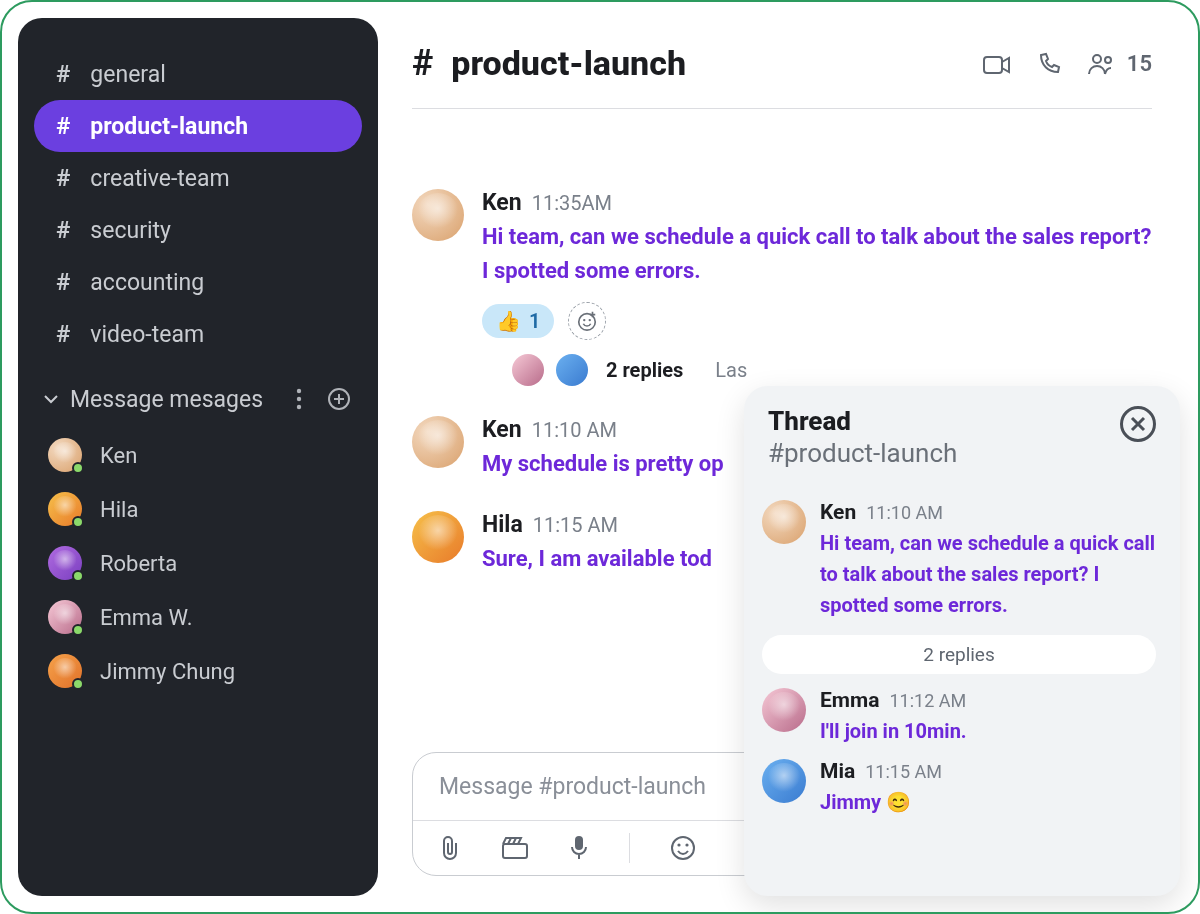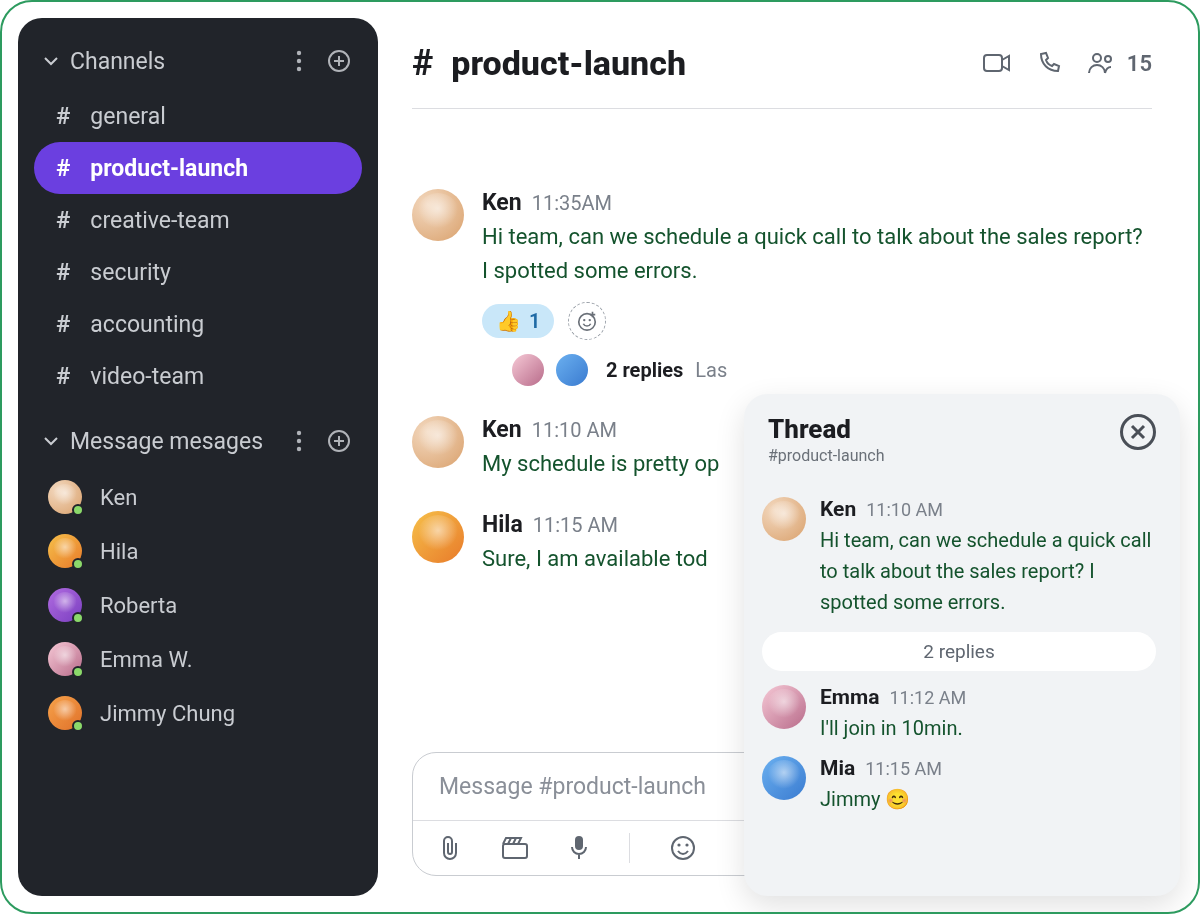--- a/index.html
+++ b/index.html
@@ -108,36 +108,36 @@
   }
   .channel-header {
     display: flex;
     align-items: center;
     gap: 18px;
     padding-bottom: 24px;
     border-bottom: 1px solid #dcdde1;
   }
   .channel-header .big-hash { font-size: 36px; font-weight: 700; color: #1c1d21; }
   .channel-header .title { font-size: 34px; font-weight: 800; color: #1c1d21; flex: 1; }
-  .header-actions { display: flex; align-items: center; gap: 26px; color: #5f6670; }
+  .header-actions { display: flex; align-items: flex-end; gap: 26px; color: #5f6670; }
   .header-actions .count { font-size: 22px; font-weight: 600; margin-left: -16px; }
   .icon-btn { cursor: pointer; display: flex; align-items: center; }
 
   .messages { flex: 1; padding-top: 80px; overflow: hidden; }
   .msg {
     display: flex;
     gap: 18px;
     margin-bottom: 30px;
   }
   .msg .avatar { width: 52px; height: 52px; }
   .msg-body { flex: 1; min-width: 0; }
   .msg-head { display: flex; align-items: baseline; gap: 10px; margin-bottom: 4px; }
   .msg-head .name { font-size: 23px; font-weight: 700; color: #1c1d21; }
   .msg-head .time { font-size: 20px; color: #7a808a; }
-  .msg-text { font-size: 22px; color: #14532d; line-height: 1.55; }
+  .msg-text { font-size: 22px; color: #6d28d9; line-height: 1.55; font-weight: bold; }
   .reactions { display: flex; align-items: center; gap: 14px; margin-top: 14px; }
   .reaction-pill {
     background: #c9e7f9;
     border-radius: 20px;
     padding: 5px 14px;
     display: flex; align-items: center; gap: 8px;
     font-size: 20px; color: #1f6aa5; font-weight: 600;
     cursor: pointer;
   }
   .add-reaction {
@@ -146,21 +146,21 @@
     color: #6a7078; cursor: pointer;
   }
   .thread-summary {
     display: flex; align-items: center; gap: 12px;
     margin-top: 14px; padding-left: 30px;
   }
   .mini-avatar { width: 32px; height: 32px; border-radius: 50%; }
   .mini1 { background: linear-gradient(135deg,#f6c9d6,#b86b8a); }
   .mini2 { background: linear-gradient(135deg,#6bb0f0,#3a7bd0); }
   .thread-summary .replies { font-size: 20px; font-weight: 700; color: #1c1d21; margin-left: 6px; }
-  .thread-summary .last { font-size: 20px; color: #7a808a; }
+  .thread-summary .last { font-size: 20px; color: #7a808a; margin-left: 20px; }
 
   
   .composer {
     border: 1px solid #c9ccd1;
     border-radius: 24px;
     overflow: hidden;
     margin-top: 8px;
   }
   .composer-input {
     padding: 20px 26px;
@@ -173,38 +173,38 @@
     padding: 12px 26px;
     gap: 40px;
     color: #5f6670;
   }
   .tb-divider { width: 1px; height: 30px; background: #dcdde1; }
 
   
   .thread-panel {
     position: absolute;
     right: 18px;
-    top: 392px;
+    top: 384px;
     bottom: 16px;
     width: 436px;
     background: #f1f3f5;
     border-radius: 24px;
     box-shadow: 0 10px 30px rgba(0,0,0,.12);
     display: flex;
     flex-direction: column;
     overflow: hidden;
   }
   .thread-head {
     padding: 20px 24px 16px 24px;
     display: flex;
     justify-content: space-between;
     align-items: flex-start;
   }
   .thread-head .titles .t1 { font-size: 26px; font-weight: 800; color: #1c1d21; }
-  .thread-head .titles .t2 { font-size: 16px; color: #6a7078; margin-top: 2px; }
+  .thread-head .titles .t2 { font-size: 26px; color: #6a7078; margin-top: 2px; }
   .close-btn {
     width: 36px; height: 36px; border: 3px solid #4a4f57; border-radius: 50%;
     display: flex; align-items: center; justify-content: center; cursor: pointer;
     color: #4a4f57;
   }
   .thread-body { padding: 4px 24px 18px 18px; flex: 1; overflow: hidden; }
   .t-msg { display: flex; gap: 14px; margin-top: 12px; }
   .t-msg .avatar { width: 44px; height: 44px; }
   .t-msg .msg-head .name { font-size: 21px; }
   .t-msg .msg-head .time { font-size: 18px; }
@@ -220,41 +220,20 @@
   }
 
   svg { display: block; }
 </style>
 </head>
 <body>
 
 <div class="app-frame">
 
   <div class="sidebar">
-    <div class="sb-section-header">
-      <span class="chev">
-        <svg width="16" height="16" viewBox="0 0 16 16">
-            <path d="M2 5l6 6 6-6" fill="none" stroke="currentColor" stroke-width="2"></path>
-          </svg>
-      </span>
-      <span class="title">Channels</span>
-      <span class="sb-icon-btn">
-        <svg width="6" height="22" viewBox="0 0 6 22">
-            <circle cx="3" cy="3" r="2.2" fill="currentColor"></circle>
-            <circle cx="3" cy="11" r="2.2" fill="currentColor"></circle>
-            <circle cx="3" cy="19" r="2.2" fill="currentColor"></circle>
-          </svg>
-      </span>
-      <span class="sb-icon-btn">
-        <svg width="24" height="24" viewBox="0 0 24 24">
-            <circle cx="12" cy="12" r="10" fill="none" stroke="currentColor" stroke-width="2"></circle>
-            <path d="M12 7v10M7 12h10" stroke="currentColor" stroke-width="2"></path>
-          </svg>
-      </span>
-    </div>
     <div class="sb-list">
       <div class="sb-item">
           <span class="hash">#</span>
           <span>general</span>
         </div>
       <div class="sb-item active">
           <span class="hash">#</span>
           <span>product-launch</span>
         </div>
       <div class="sb-item">

